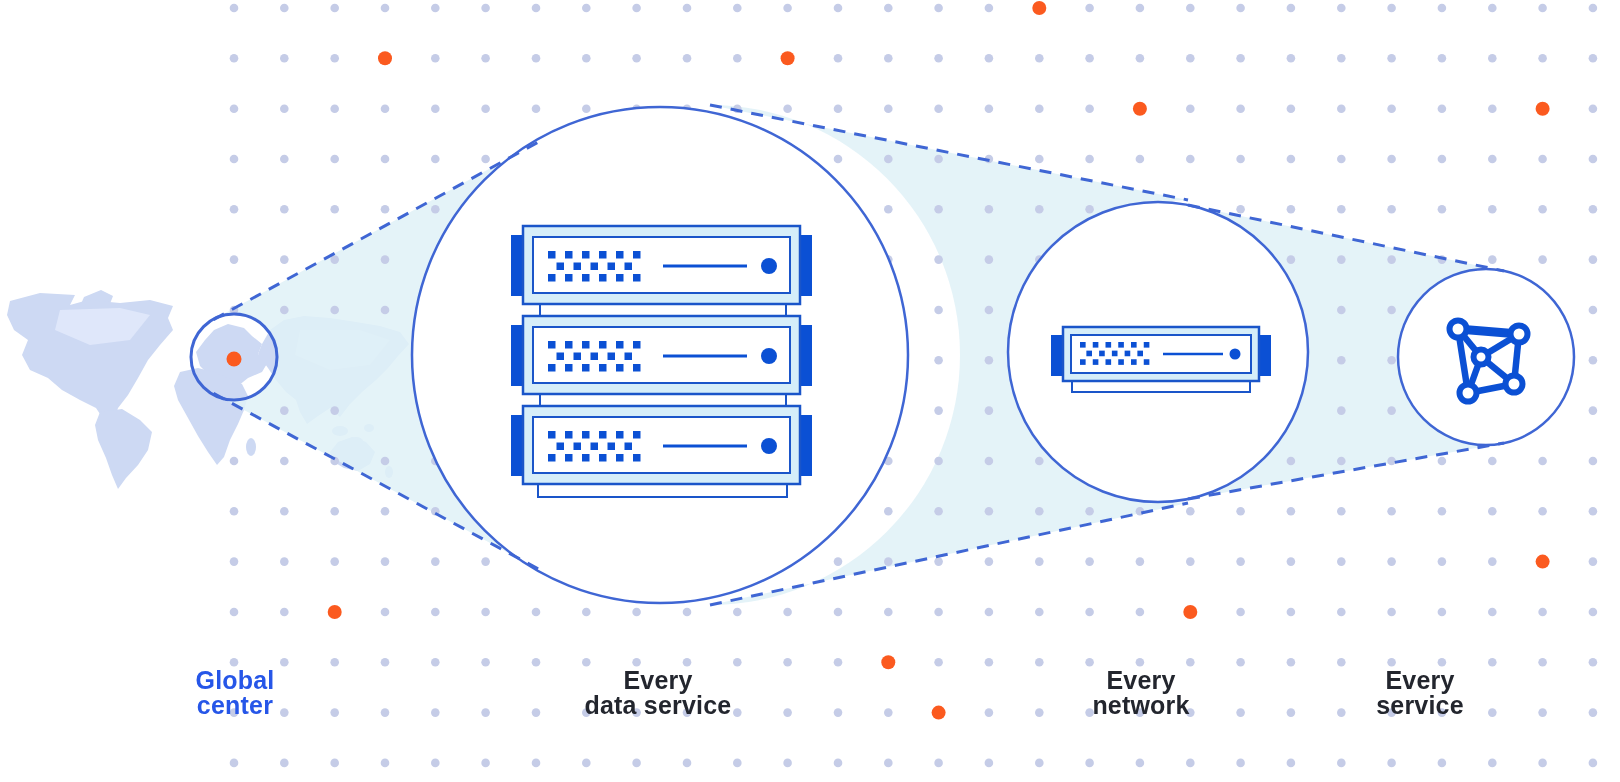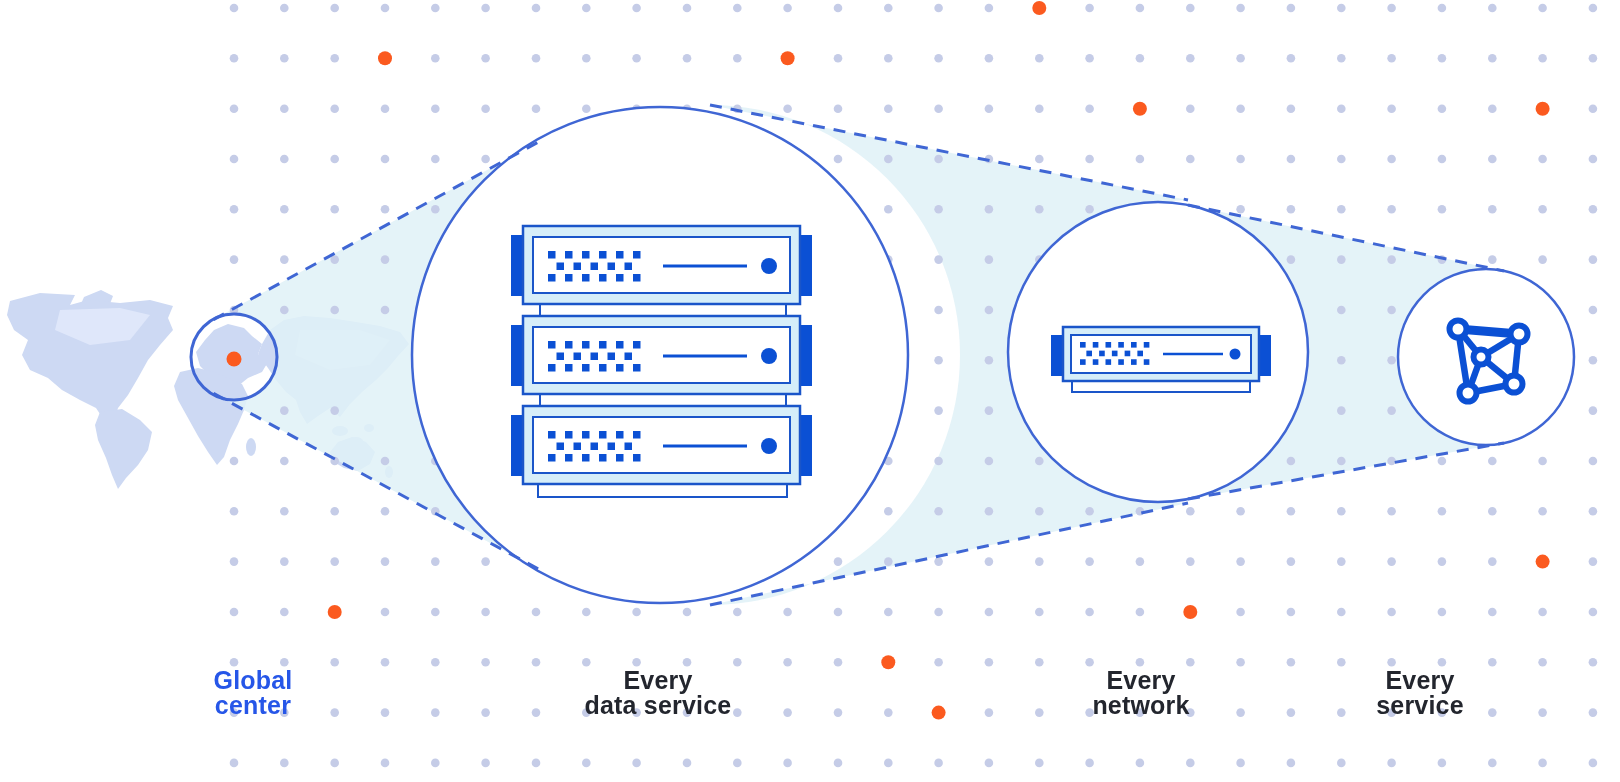--- a/index.html
+++ b/index.html
@@ -572,21 +572,21 @@
       <line x1="1481" y1="357" x2="1514" y2="384" stroke-width="6.5"></line>
       <line x1="1481" y1="357" x2="1468" y2="393" stroke-width="6.5"></line>
       <circle cx="1458" cy="329" r="8.5" fill="#ffffff" stroke-width="6"></circle>
       <circle cx="1519" cy="334" r="8.5" fill="#ffffff" stroke-width="6"></circle>
       <circle cx="1514" cy="384" r="8.5" fill="#ffffff" stroke-width="6"></circle>
       <circle cx="1468" cy="393" r="8.5" fill="#ffffff" stroke-width="6"></circle>
       <circle cx="1481" cy="357" r="7.5" fill="#ffffff" stroke-width="6"></circle>
     </g>
   </svg>
 
-  <div class="caption blue" style="left:253px; top:668px;">
+  <div class="caption blue" style="left:235px; top:668px;">
     <span>Global</span><br>
     <span>center</span>
   </div>
   <div class="caption" style="left:658px; top:668px;">
     <span>Every</span><br>
     <span>data service</span>
   </div>
   <div class="caption" style="left:1141px; top:668px;">
     <span>Every</span><br>
     <span>network</span>

